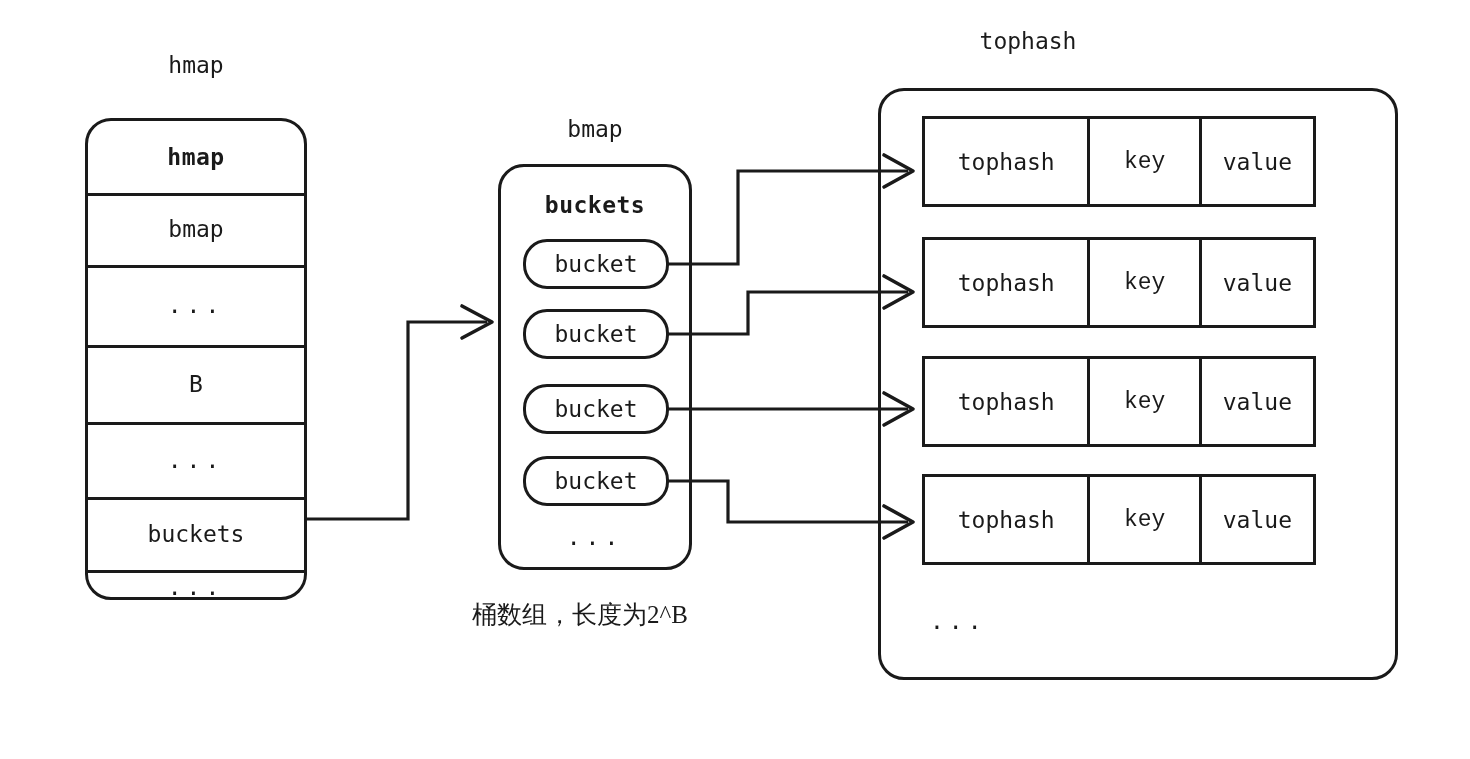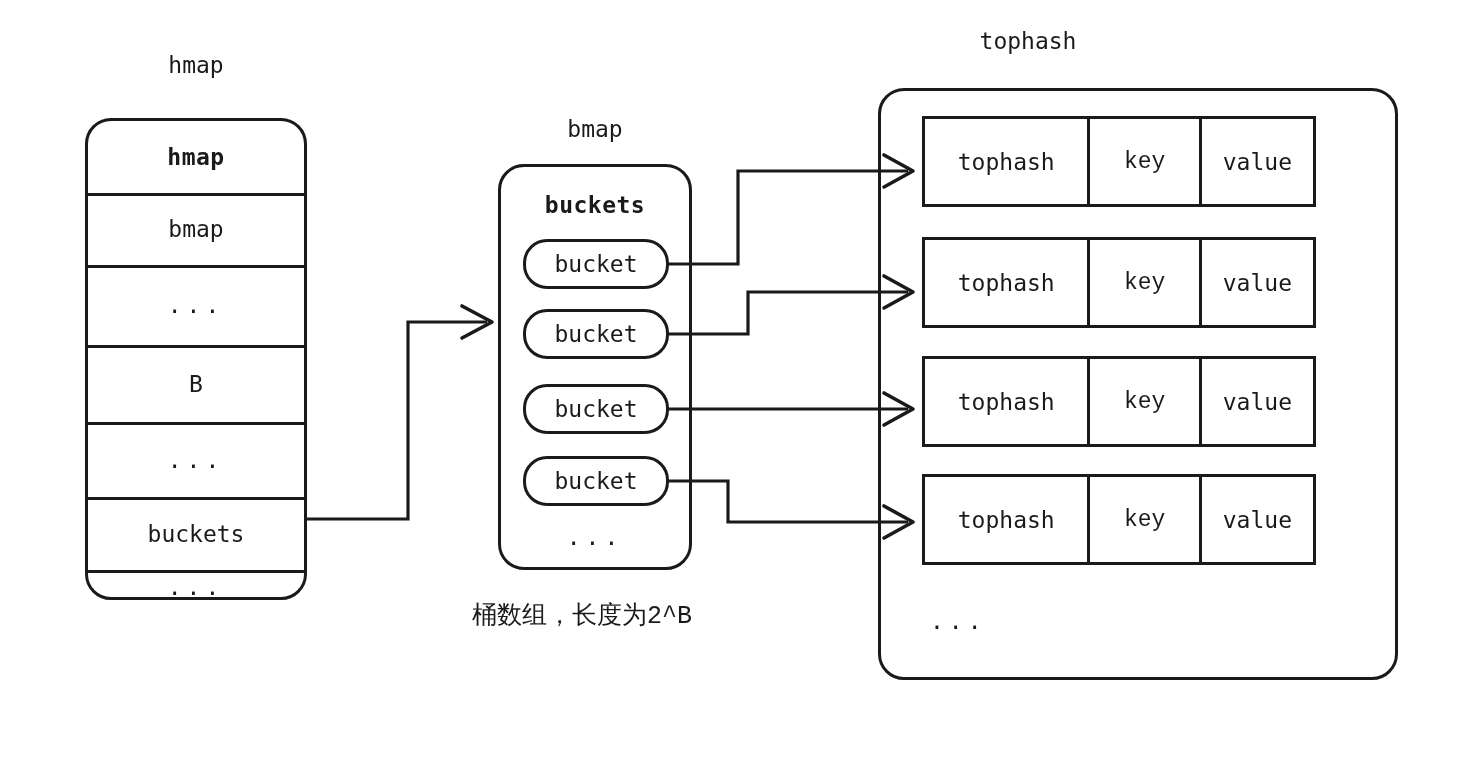--- a/index.html
+++ b/index.html
@@ -122,21 +122,21 @@
   .kv-cell:last-child { border-right: none; }
   .kv-cell.c-tophash { width: 168px; }
   .kv-cell.c-key     { width: 113px; font-family: Liberation Mono, monospace; }
   .kv-cell.c-value   { width: 113px; }
 
   
   #bmap-caption {
     position: absolute;
     left: 472px;
     top: 598px;
-    font-family: Liberation Mono, monospace;
+    font-family: Liberation Serif, serif;
     font-size: 25px;
     color: #1a1a1a;
     white-space: nowrap;
   }
 
   
   #connectors {
     position: absolute;
     left: 0;
     top: 0;

